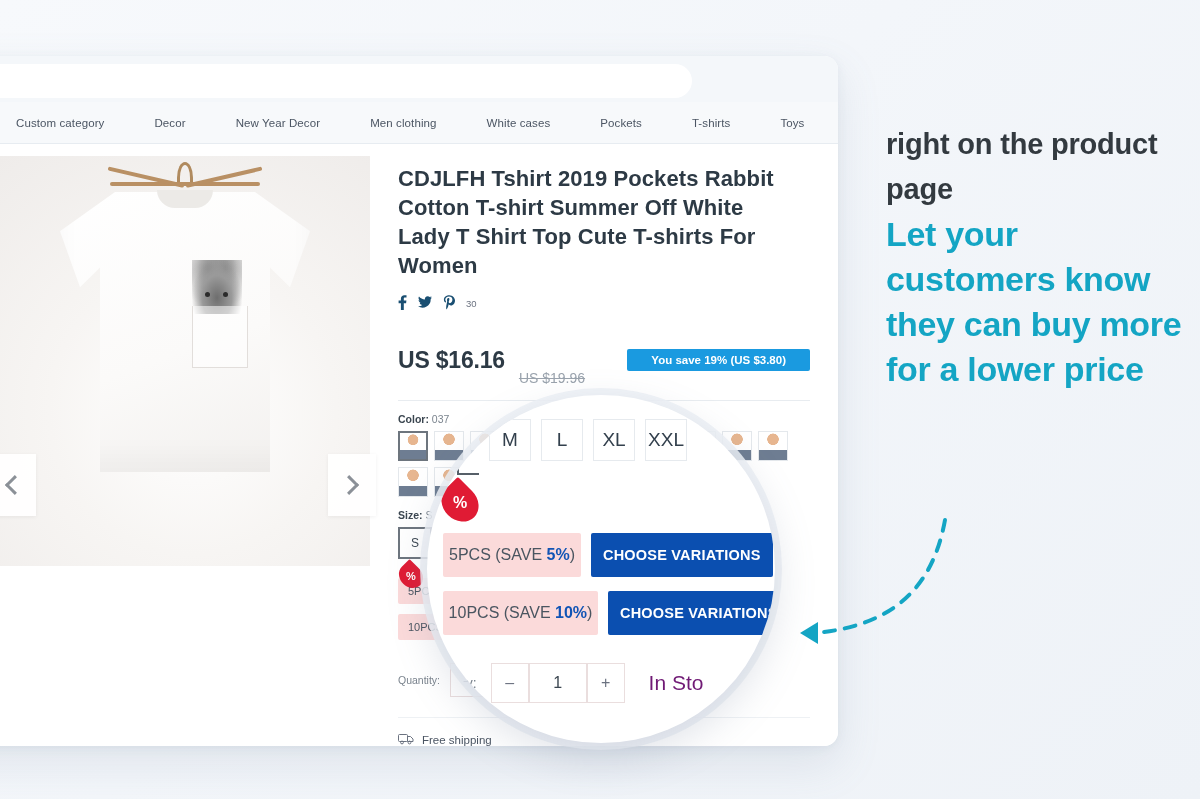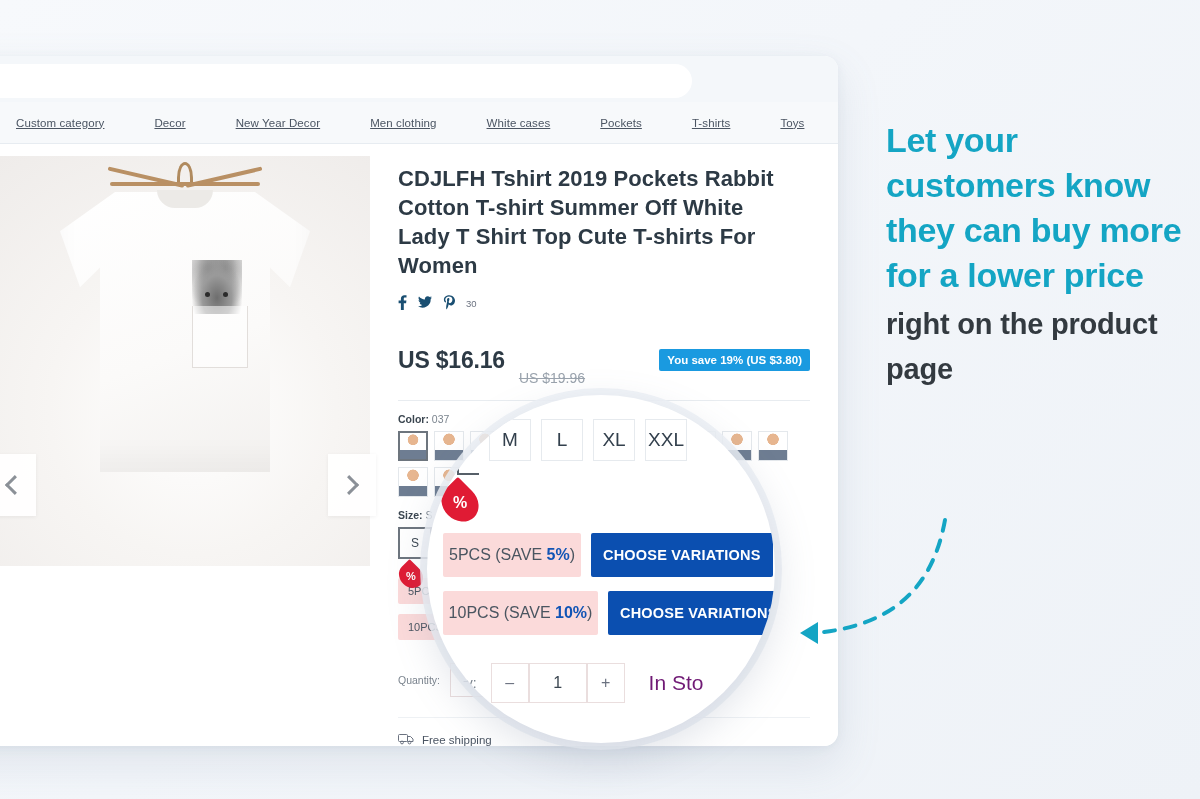--- a/index.html
+++ b/index.html
@@ -47,21 +47,21 @@
     padding-left: 84px;
     gap: 0;
   }
   .cat-item {
     font-size: 11.5px;
     color: #4b5563;
     white-space: nowrap;
     padding: 0 12px;
     letter-spacing: .1px;
   }
-  .cat-item.wide-gap { margin-right: 26px; text-decoration: underline; }
+  .cat-item.wide-gap { margin-right: 26px; }
 
   
   #product-area {
     display: flex;
     padding: 0;
     height: calc(100% - 88px);
     background: #fff;
   }
 
   
@@ -190,21 +190,21 @@
   }
   #price-old {
     font-size: 14px; color: #9aa3ad; text-decoration: line-through;
     margin-left: 14px;
     margin-top: 36px;
   }
   #save-badge {
     margin-left: auto;
     background: #1a9ae0;
     color: #fff; font-size: 11.5px; font-weight: bold;
-    padding: 5px 8px; border-radius: 2px;
+    padding: 5px 24px; border-radius: 2px;
     white-space: nowrap;
   }
   #price-rule { border-top: 1px solid #e8ecf0; margin-top: 14px; }
 
   .opt-label { font-size: 10.5px; color: #616b76; margin-top: 12px; }
   .opt-label b { color: #3b4650; font-weight: bold; }
   .opt-label .val { color: #7b848e; font-weight: normal; }
 
   #color-swatches {
     display: flex; flex-wrap: wrap; gap: 6px;
@@ -574,15 +574,15 @@
     </div>
   </div>
 </div>
 
 <svg id="callout-arrow" viewBox="0 0 210 180">
   <path d="M175 30 C 165 85, 135 135, 45 143" fill="none" stroke="#14a5c4" stroke-width="4" stroke-dasharray="11 10" stroke-linecap="round"></path>
   <polygon points="30,143 48,132 48,154" fill="#14a5c4"></polygon>
 </svg>
 
 <div id="promo">
+  <div id="promo-sub">right on the product page</div>
   <div id="promo-headline">Let your customers know they can buy more for a lower price</div>
-  <div id="promo-sub">right on the product page</div>
 </div>
 
 </body></html>

